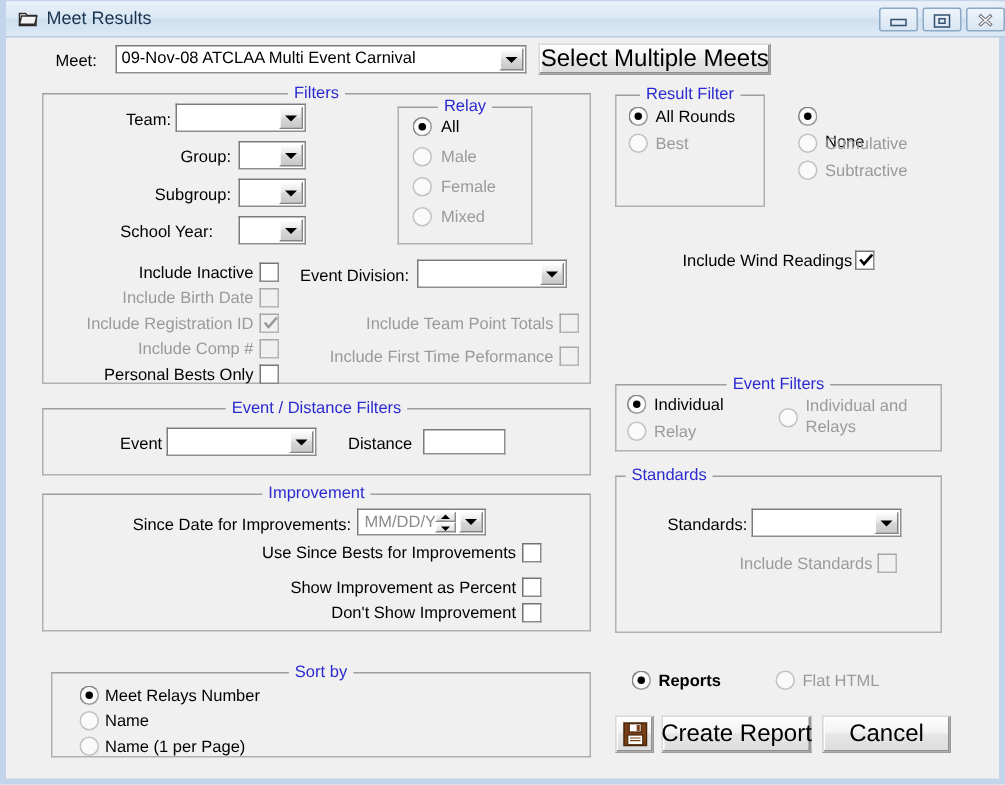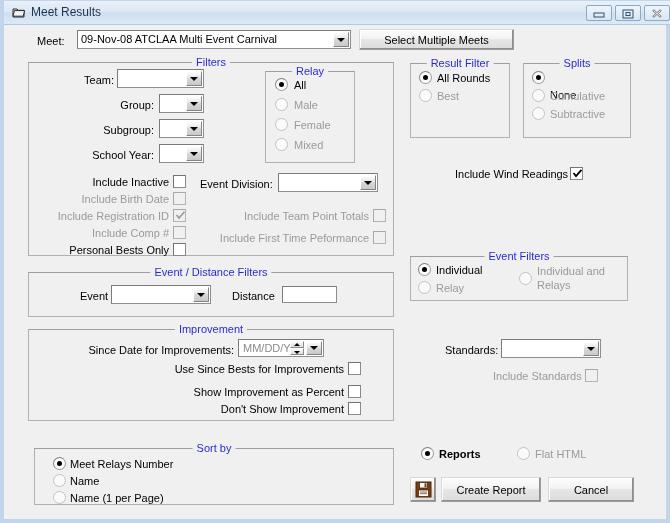--- a/index.html
+++ b/index.html
@@ -255,21 +255,21 @@
 
   
   .btn {
     position: absolute;
     box-sizing: border-box;
     background: linear-gradient(to bottom,#fdfdfd 0%,#f2f2f2 45%,#e6e6e6 50%,#dcdcdc 100%);
     border: 1px solid #9b9b9b;
     border-top-color: #d8d8d8;
     border-left-color: #d8d8d8;
     box-shadow: inset -1px -1px 0 #8f8f8f, inset 1px 1px 0 #ffffff;
-    font-size: 11px;
+    font-size: 16px;
     color: #000;
     text-align: center;
     white-space: nowrap;
     line-height: normal;
     display: flex;
     align-items: center;
     justify-content: center;
   }
 </style>
 </head>
@@ -337,21 +337,21 @@
   </div>
 
   <span class="lbl r" style="left:60px; top:123px; width:90px;">Subgroup:</span>
   <div class="combo" style="left:155px; top:118px; width:45px; height:19px;">
     <span class="ctext"></span>
     <span class="cbtn">
         <i class="arw"></i>
       </span>
   </div>
 
-  <span class="lbl r" style="left:55px; top:148px; width:95px;">School Year:</span>
+  <span class="lbl r" style="left:43px; top:148px; width:95px;">School Year:</span>
   <div class="combo" style="left:155px; top:143px; width:45px; height:19px;">
     <span class="ctext"></span>
     <span class="cbtn">
         <i class="arw"></i>
       </span>
   </div>
 
   <div class="group" style="left:261px; top:70px; width:90px; height:92px;">
     <span class="gtitle center">Relay</span>
   </div>
@@ -406,23 +406,20 @@
     <span class="gtitle center">Result Filter</span>
   </div>
   <span class="radio" style="left:415px; top:70px;">
       <i class="dot"></i>
     </span>
   <span class="lbl" style="left:433px; top:71px;">All Rounds</span>
 
   <span class="radio dim" style="left:415px; top:88px;"></span>
   <span class="lbl dim" style="left:433px; top:89px;">Best</span>
 
-  <div class="group" style="left:519px; top:62px; width:108px; height:75px;">
-    <span class="gtitle center">Splits</span>
-  </div>
   <span class="radio" style="left:528px; top:70px;">
       <i class="dot"></i>
     </span>
   <span class="lbl" style="left:546px; top:71px;margin-top:17px;">None</span>
 
   <span class="radio dim" style="left:528px; top:88px;"></span>
   <span class="lbl dim" style="left:546px; top:89px;">Cumulative</span>
 
   <span class="radio dim" style="left:528px; top:106px;"></span>
   <span class="lbl dim" style="left:546px; top:107px;">Subtractive</span>
@@ -482,20 +479,23 @@
       <i class="dot"></i>
     </span>
   <span class="lbl" style="left:432px; top:263px;">Individual</span>
 
   <span class="radio dim" style="left:414px; top:280px;"></span>
   <span class="lbl dim" style="left:432px; top:281px;">Relay</span>
 
   <span class="radio dim" style="left:515px; top:271px;"></span>
   <span class="lbl dim" style="left:533px; top:263px; width:70px; line-height:14px; white-space:normal;">Individual and Relays</span>
 
+  <div class="group" style="left:406px; top:316px; width:218px; height:105px;">
+    <span class="gtitle left">Standards</span>
+  </div>
   <span class="lbl" style="left:441px; top:343px;">Standards:</span>
   <div class="combo" style="left:497px; top:338px; width:100px; height:19px;">
     <span class="ctext"></span>
     <span class="cbtn">
         <i class="arw"></i>
       </span>
   </div>
   <span class="lbl dim" style="left:489px; top:369px;">Include Standards</span>
   <span class="cbox disabled" style="left:581px; top:368px;"></span>
 

